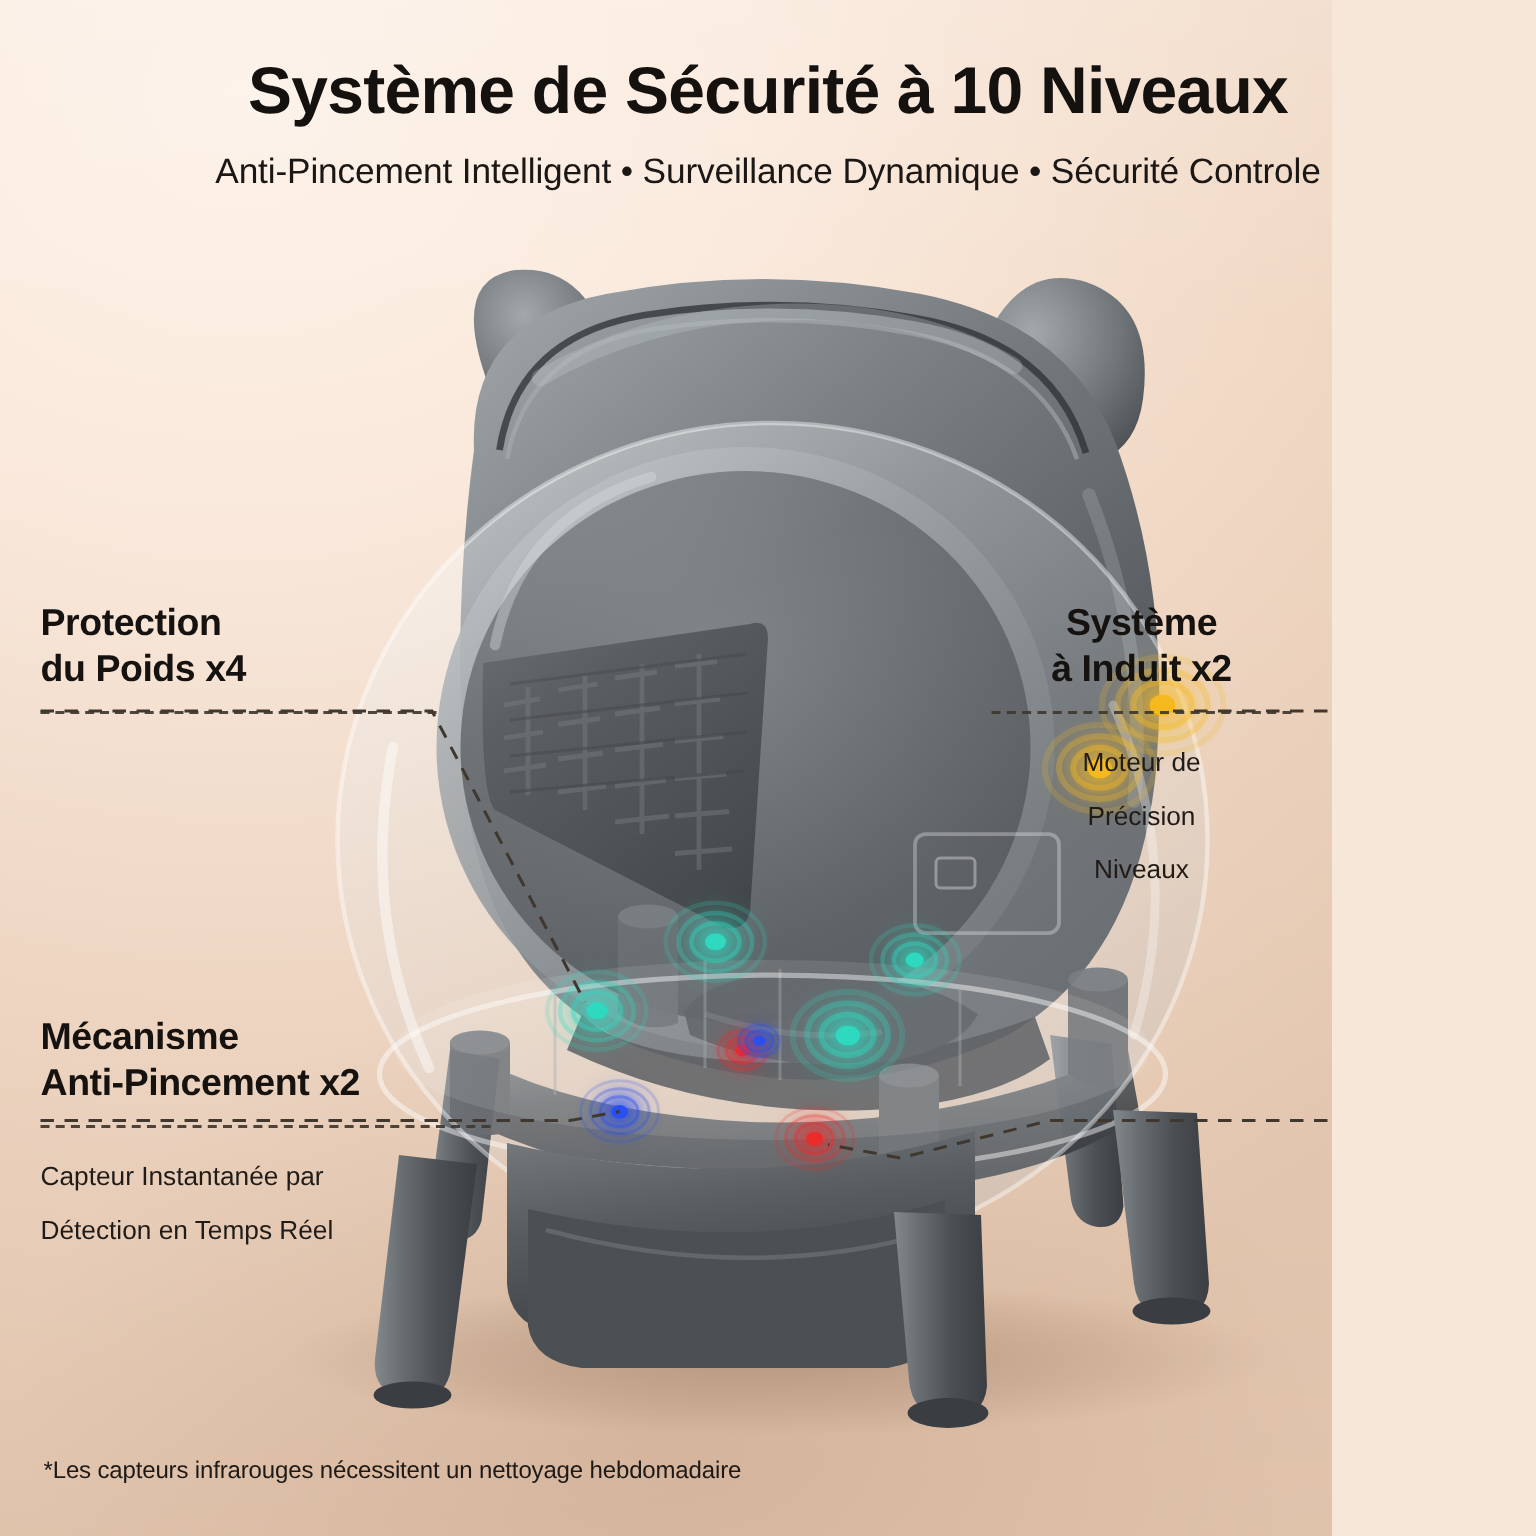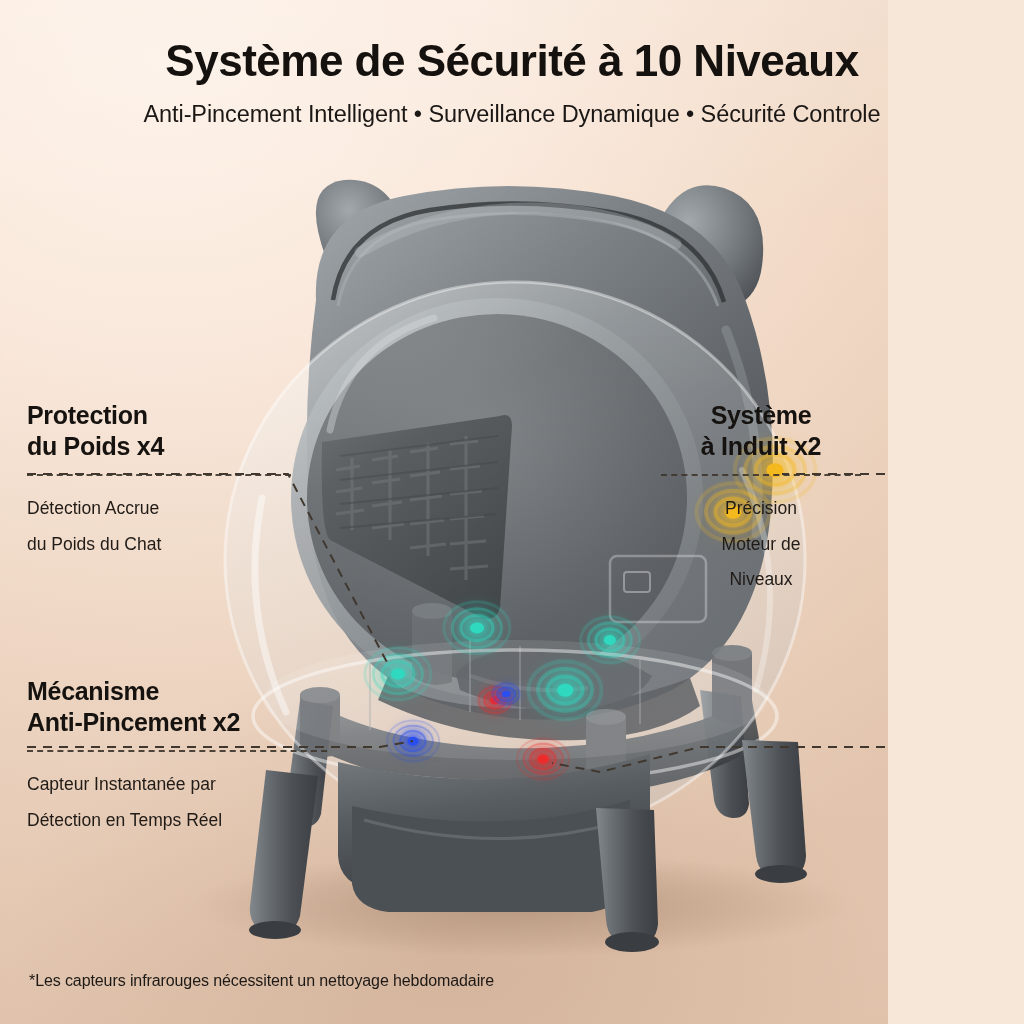--- a/index.html
+++ b/index.html
@@ -332,24 +332,20 @@
     <div class="title">Système de Sécurité à 10 Niveaux</div>
     <div class="subtitle">Anti-Pincement Intelligent • Surveillance Dynamique • Sécurité Controle</div>
   </div>
 
   <div class="callout left" id="co-weight">
     <div class="c-head">
       <span>Protection</span><br>
       <span>du Poids x4</span>
     </div>
     <hr class="c-rule">
-    <div class="c-sub">
-      <div>Détection Accrue</div>
-      <div>du Poids du Chat</div>
-    </div>
   </div>
 
   <div class="callout left" id="co-pinch">
     <div class="c-head">
       <span>Mécanisme</span><br>
       <span>Anti-Pincement x2</span>
     </div>
     <hr class="c-rule">
     <div class="c-sub">
       <div>Capteur Instantanée par</div>
@@ -357,22 +353,22 @@
     </div>
   </div>
 
   <div class="callout right" id="co-induct">
     <div class="c-head">
       <span>Système</span><br>
       <span>à Induit x2</span>
     </div>
     <hr class="c-rule">
     <div class="c-sub">
+      <div>Moteur de</div>
       <div>Précision</div>
-      <div>Moteur de</div>
       <div>Niveaux</div>
     </div>
   </div>
 
 
   <div class="footnote">*Les capteurs infrarouges nécessitent un nettoyage hebdomadaire</div>
 
 </div>
 
 </body></html>

